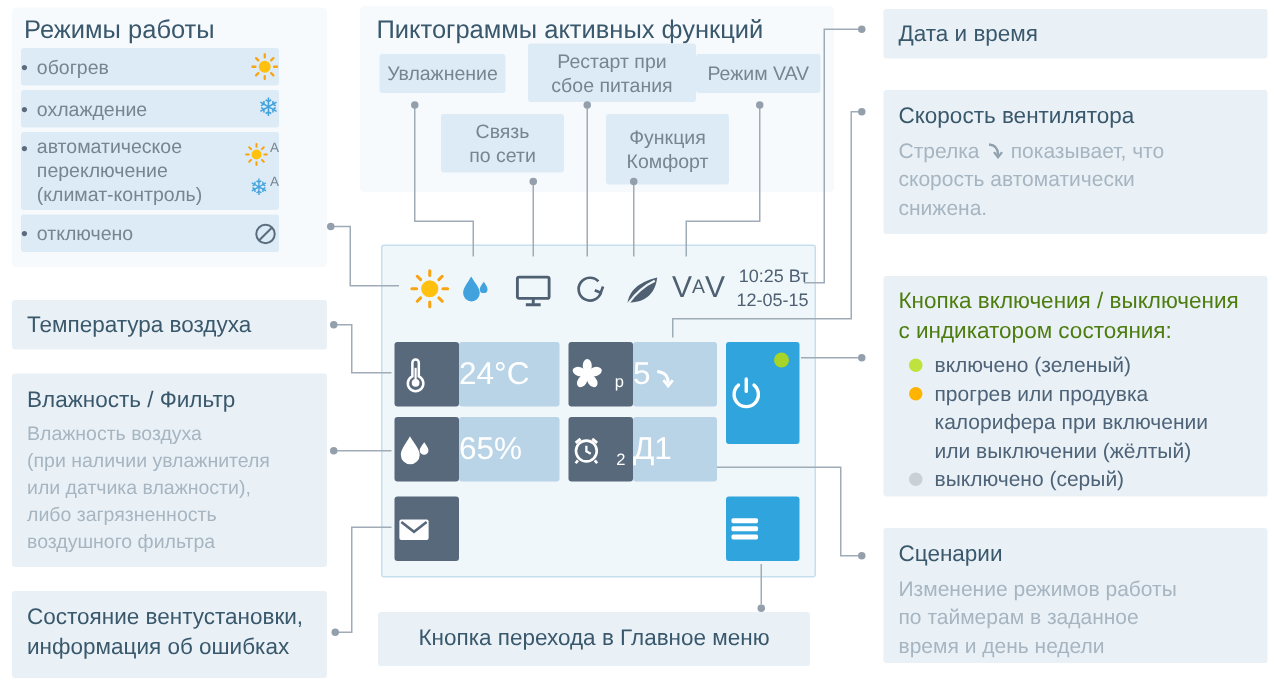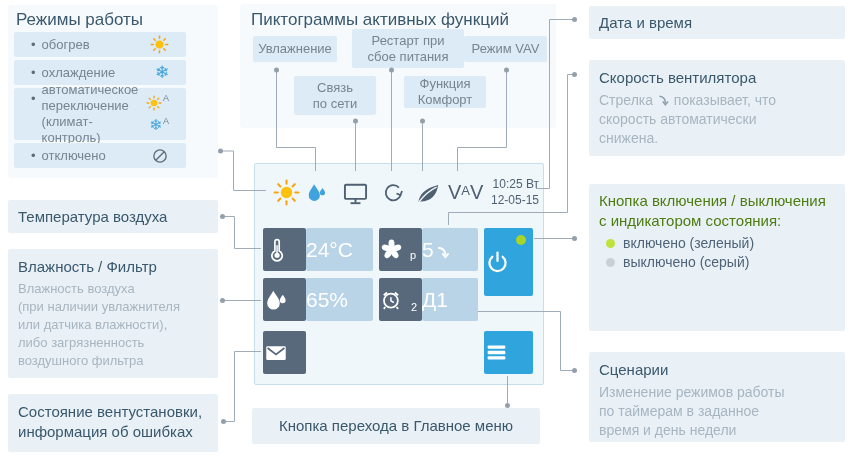--- a/index.html
+++ b/index.html
@@ -4,21 +4,21 @@
 <style>
   html,body{margin:0;padding:0;background:#fff}
   .stage{position:relative;width:849px;height:461px;background:#fff;overflow:hidden;
          font-family:"Liberation Sans","DejaVu Sans",sans-serif;}
   .abs{position:absolute}
   .sec-head{position:absolute;font-size:17px;color:#3a586c}
   .lightwrap{position:absolute;background:#f6fafd;border-radius:3px}
 
   
   .mode-row{position:absolute;left:14px;width:172px;background:#dcebf6;border-radius:2px;
-            display:flex;align-items:center;padding:0 17px;color:#76858f;font-size:13px;box-sizing:border-box}
+            display:flex;align-items:center;padding:0 0;color:#76858f;font-size:13px;box-sizing:border-box}
   .blt::before{content:"•";color:#5b6c7c;margin-right:6px}
   .mode-row .micon{margin-left:auto;display:flex;align-items:flex-start}
   .mlines{line-height:16px}
   .icol{margin-left:auto;display:flex;flex-direction:column;gap:7px;align-items:flex-end}
   .ipair{display:flex;align-items:flex-start}
   .supA{font-size:9px;color:#76858f;margin-left:1px;margin-top:-2px}
   .snow{font-family:"DejaVu Sans",sans-serif;color:#41a2dd;font-size:17px;line-height:17px}
   .snow.small{font-size:15px;line-height:15px}
 
   
@@ -139,21 +139,21 @@
     <div>Рестарт при</div>
     <div>сбое питания</div>
   </div>
   <div class="chip" style="left:464px;top:36px;width:83px;height:26px">
     <div>Режим VAV</div>
   </div>
   <div class="chip" style="left:294px;top:76px;width:82px;height:39px">
     <div>Связь</div>
     <div>по сети</div>
   </div>
-  <div class="chip" style="left:404px;top:76px;width:82px;height:32px">
+  <div class="chip" style="left:404px;top:76px;width:82px;height:47px">
     <div>Функция</div>
     <div>Комфорт</div>
   </div>
 
   <div class="callout" style="left:8px;top:200px;width:210px;height:33px;display:flex;align-items:center">
     <div class="ct">Температура воздуха</div>
   </div>
 
   <div class="callout" style="left:8px;top:249px;width:210px;height:129px">
     <div class="ct">Влажность / Фильтр</div>
@@ -195,20 +195,28 @@
     </div>
   </div>
 
   <div class="callout" style="left:589px;top:184px;width:256px;height:147px;padding:7px 10px">
     <div class="ptitle">Кнопка включения / выключения</div>
     <div class="ptitle">с индикатором состояния:</div>
     <div class="plist">
       <div class="pli">
         <span class="b green"></span>
         <span>включено (зеленый)</span>
+      </div>
+      <div class="pli">
+        <span class="b yellow"></span>
+        <span>
+          <div>прогрев или продувка</div>
+          <div>калорифера при включении</div>
+          <div>или выключении (жёлтый)</div>
+        </span>
       </div>
       <div class="pli">
         <span class="b gray"></span>
         <span>выключено (серый)</span>
       </div>
     </div>
   </div>
 
   <div class="callout" style="left:589px;top:352px;width:256px;height:90px">
     <div class="ct">Сценарии</div>

